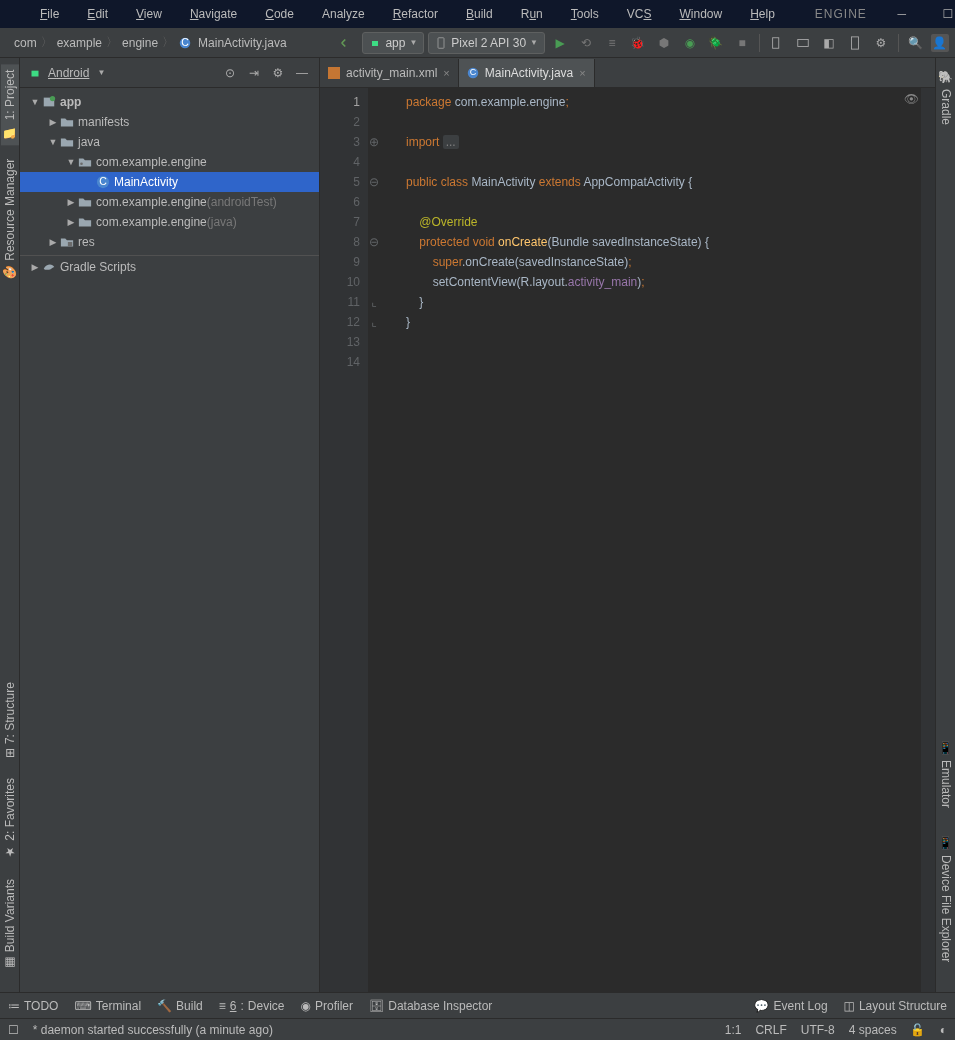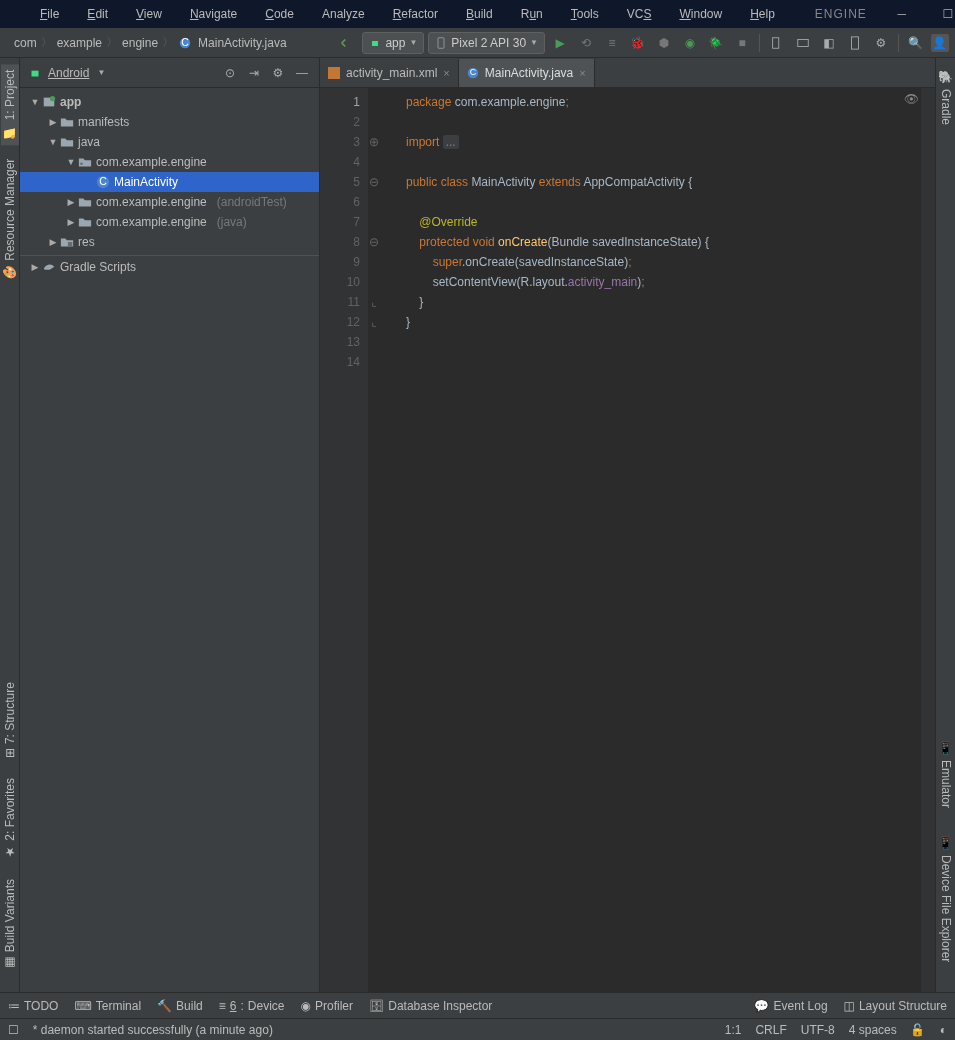--- a/index.html
+++ b/index.html
@@ -32,21 +32,21 @@
 .project-header .android-icon { width:14px; height:14px; }
 .project-header .title { color:#bbb; font-weight:normal;text-decoration:underline; }
 .project-header .tri { font-size:8px; color:#aaa; margin-left:2px; }
 .project-header .phspacer { flex:1; }
 .project-header .ph-btn { width:18px; height:18px; display:flex; align-items:center; justify-content:center; color:#aaa; cursor:pointer; }
 .tree { flex:1; overflow:auto; padding-top:4px; }
 .tree-row { height:20px; display:flex; align-items:center; color:#bbb; cursor:pointer; }
 .tree-row.selected { background:#2f65ca; color:#fff; }
 .tree-row .arrow { width:14px; text-align:center; font-size:9px; color:#aaa; }
 .tree-row .ticon { width:14px; height:14px; margin-right:4px; display:inline-flex; align-items:center; justify-content:center; }
-.tree-row .muted { color:#787878; margin-left:10px; }
+.tree-row .muted { color:#787878; margin-left:0; }
 .tree-row.sep-above { border-top:1px solid #515151; margin-top:3px; padding-top:3px; }
 .editor-area { flex:1; display:flex; flex-direction:column; background:#2b2b2b; }
 .tabs { height:30px; background:#3c3f41; display:flex; align-items:flex-end; border-bottom:1px solid #2b2b2b; }
 .tab { height:28px; display:flex; align-items:center; padding:0 8px; gap:6px; background:#3c3f41; color:#bbb; border-right:1px solid #2b2b2b; cursor:pointer;margin-top:12px; }
 .tab.active { background:#4e5254; color:#ddd; }
 .tab .close { color:#888; font-size:11px; }
 .tab-icon { width:12px; height:12px; }
 .editor { flex:1; display:flex; font-family:"Consolas","Courier New",monospace; font-size:13px; position:relative; }
 .gutter { width:48px; background:#313335; color:#606366; text-align:right; padding:4px 8px 4px 0; line-height:20px; }
 .gutter .hl { color:#a4a3a3; }

